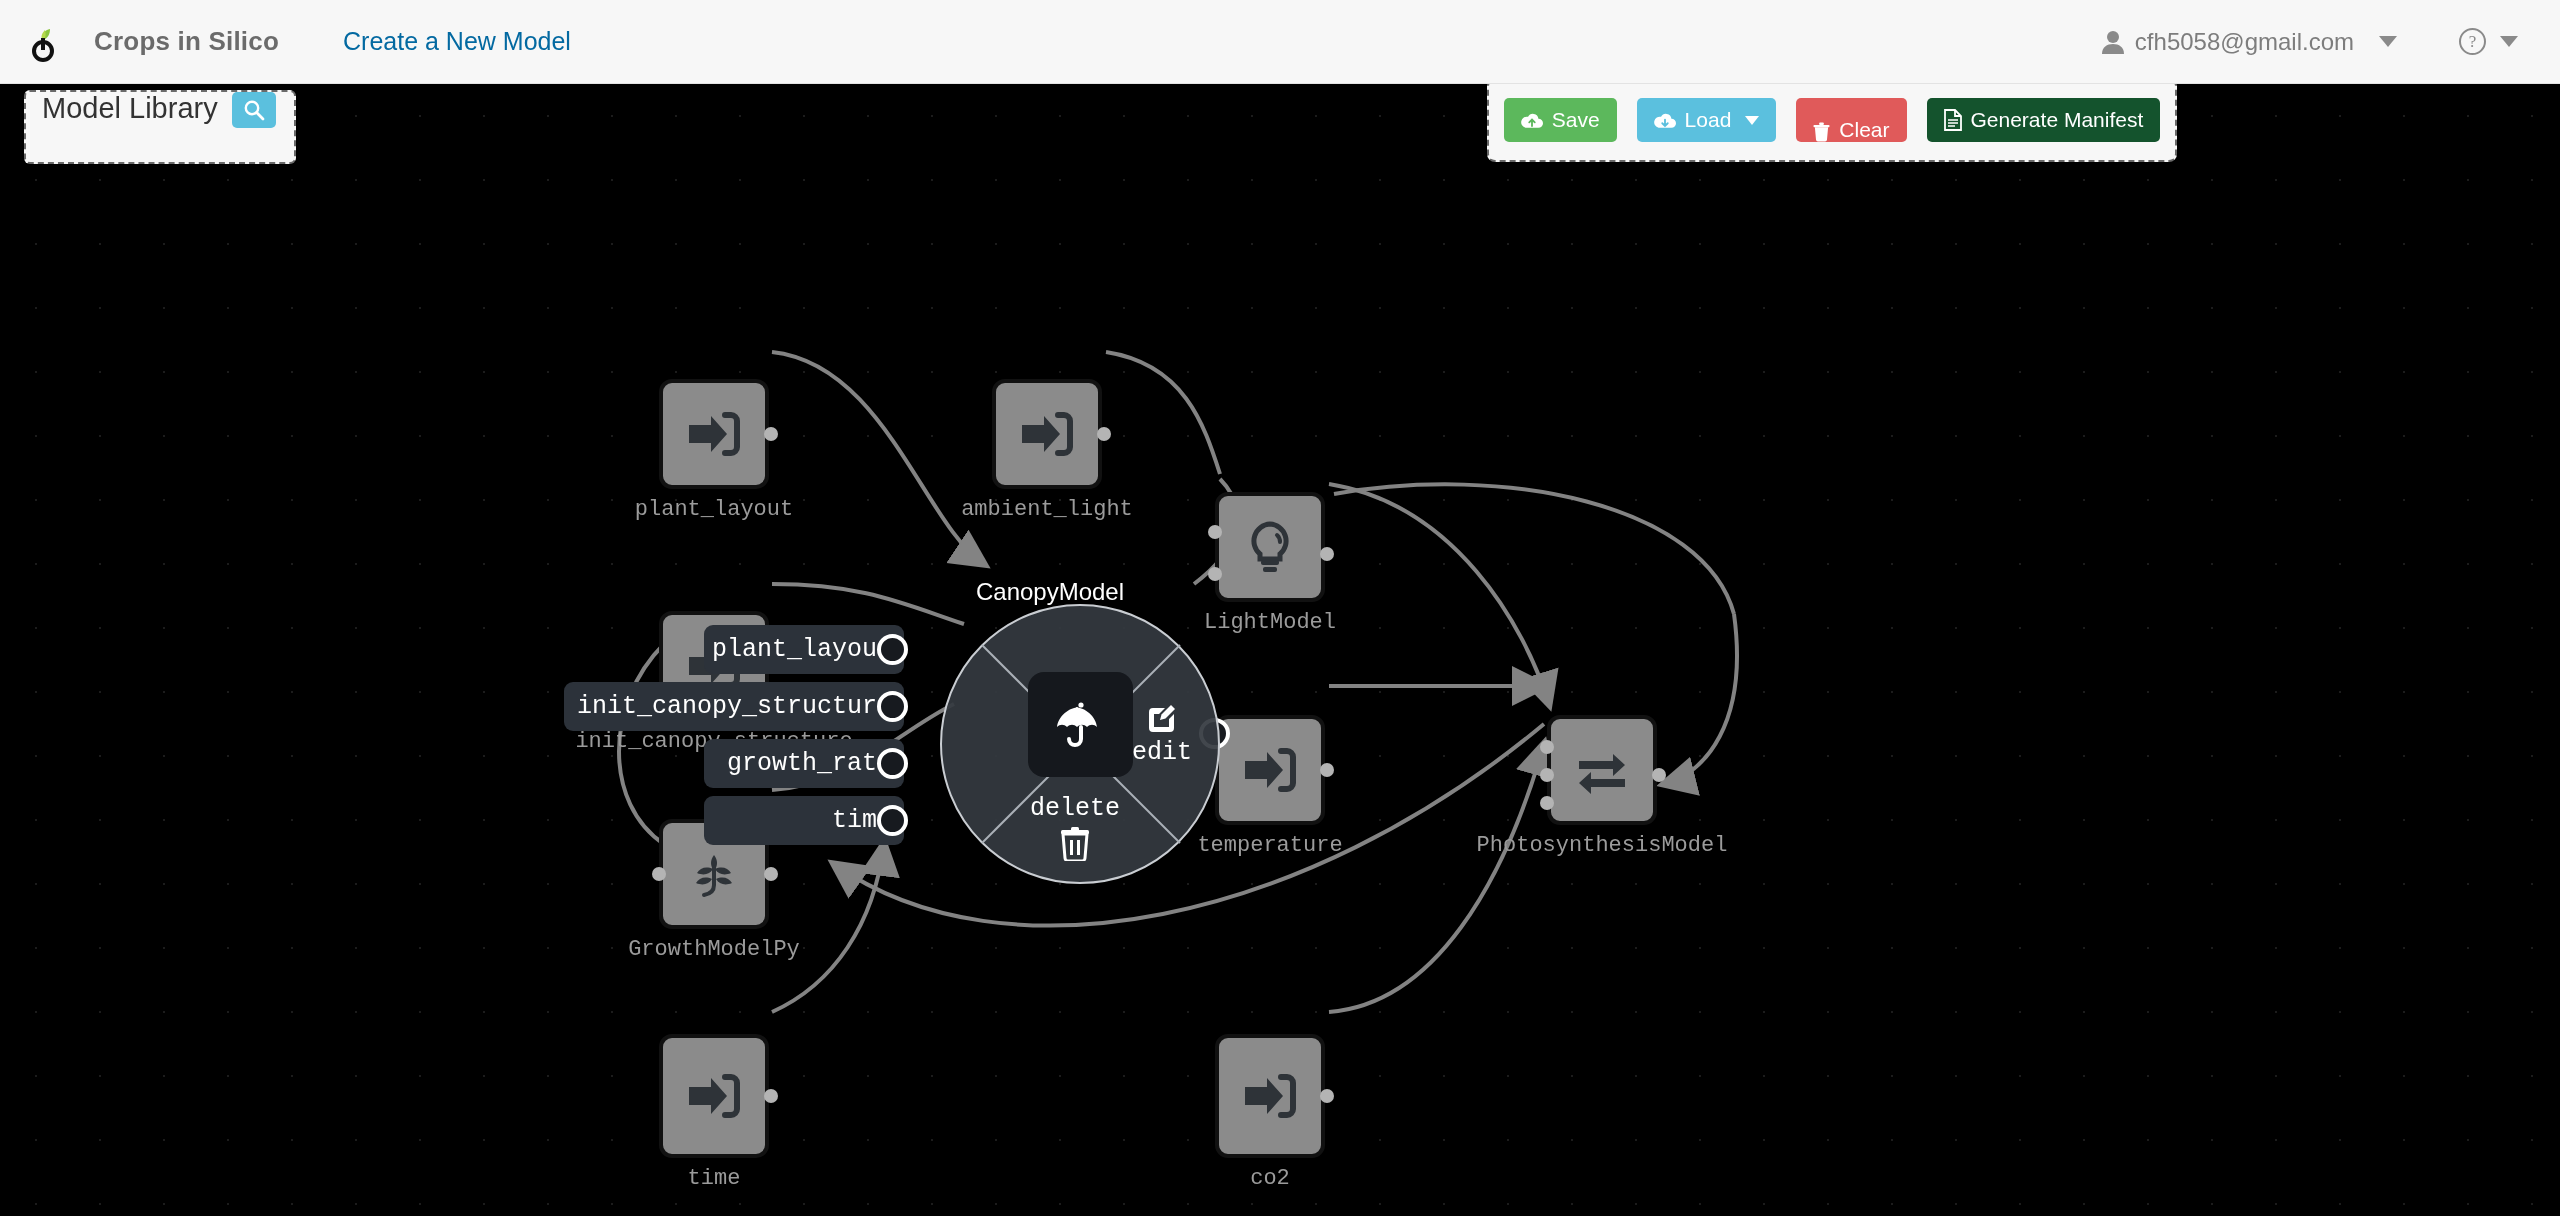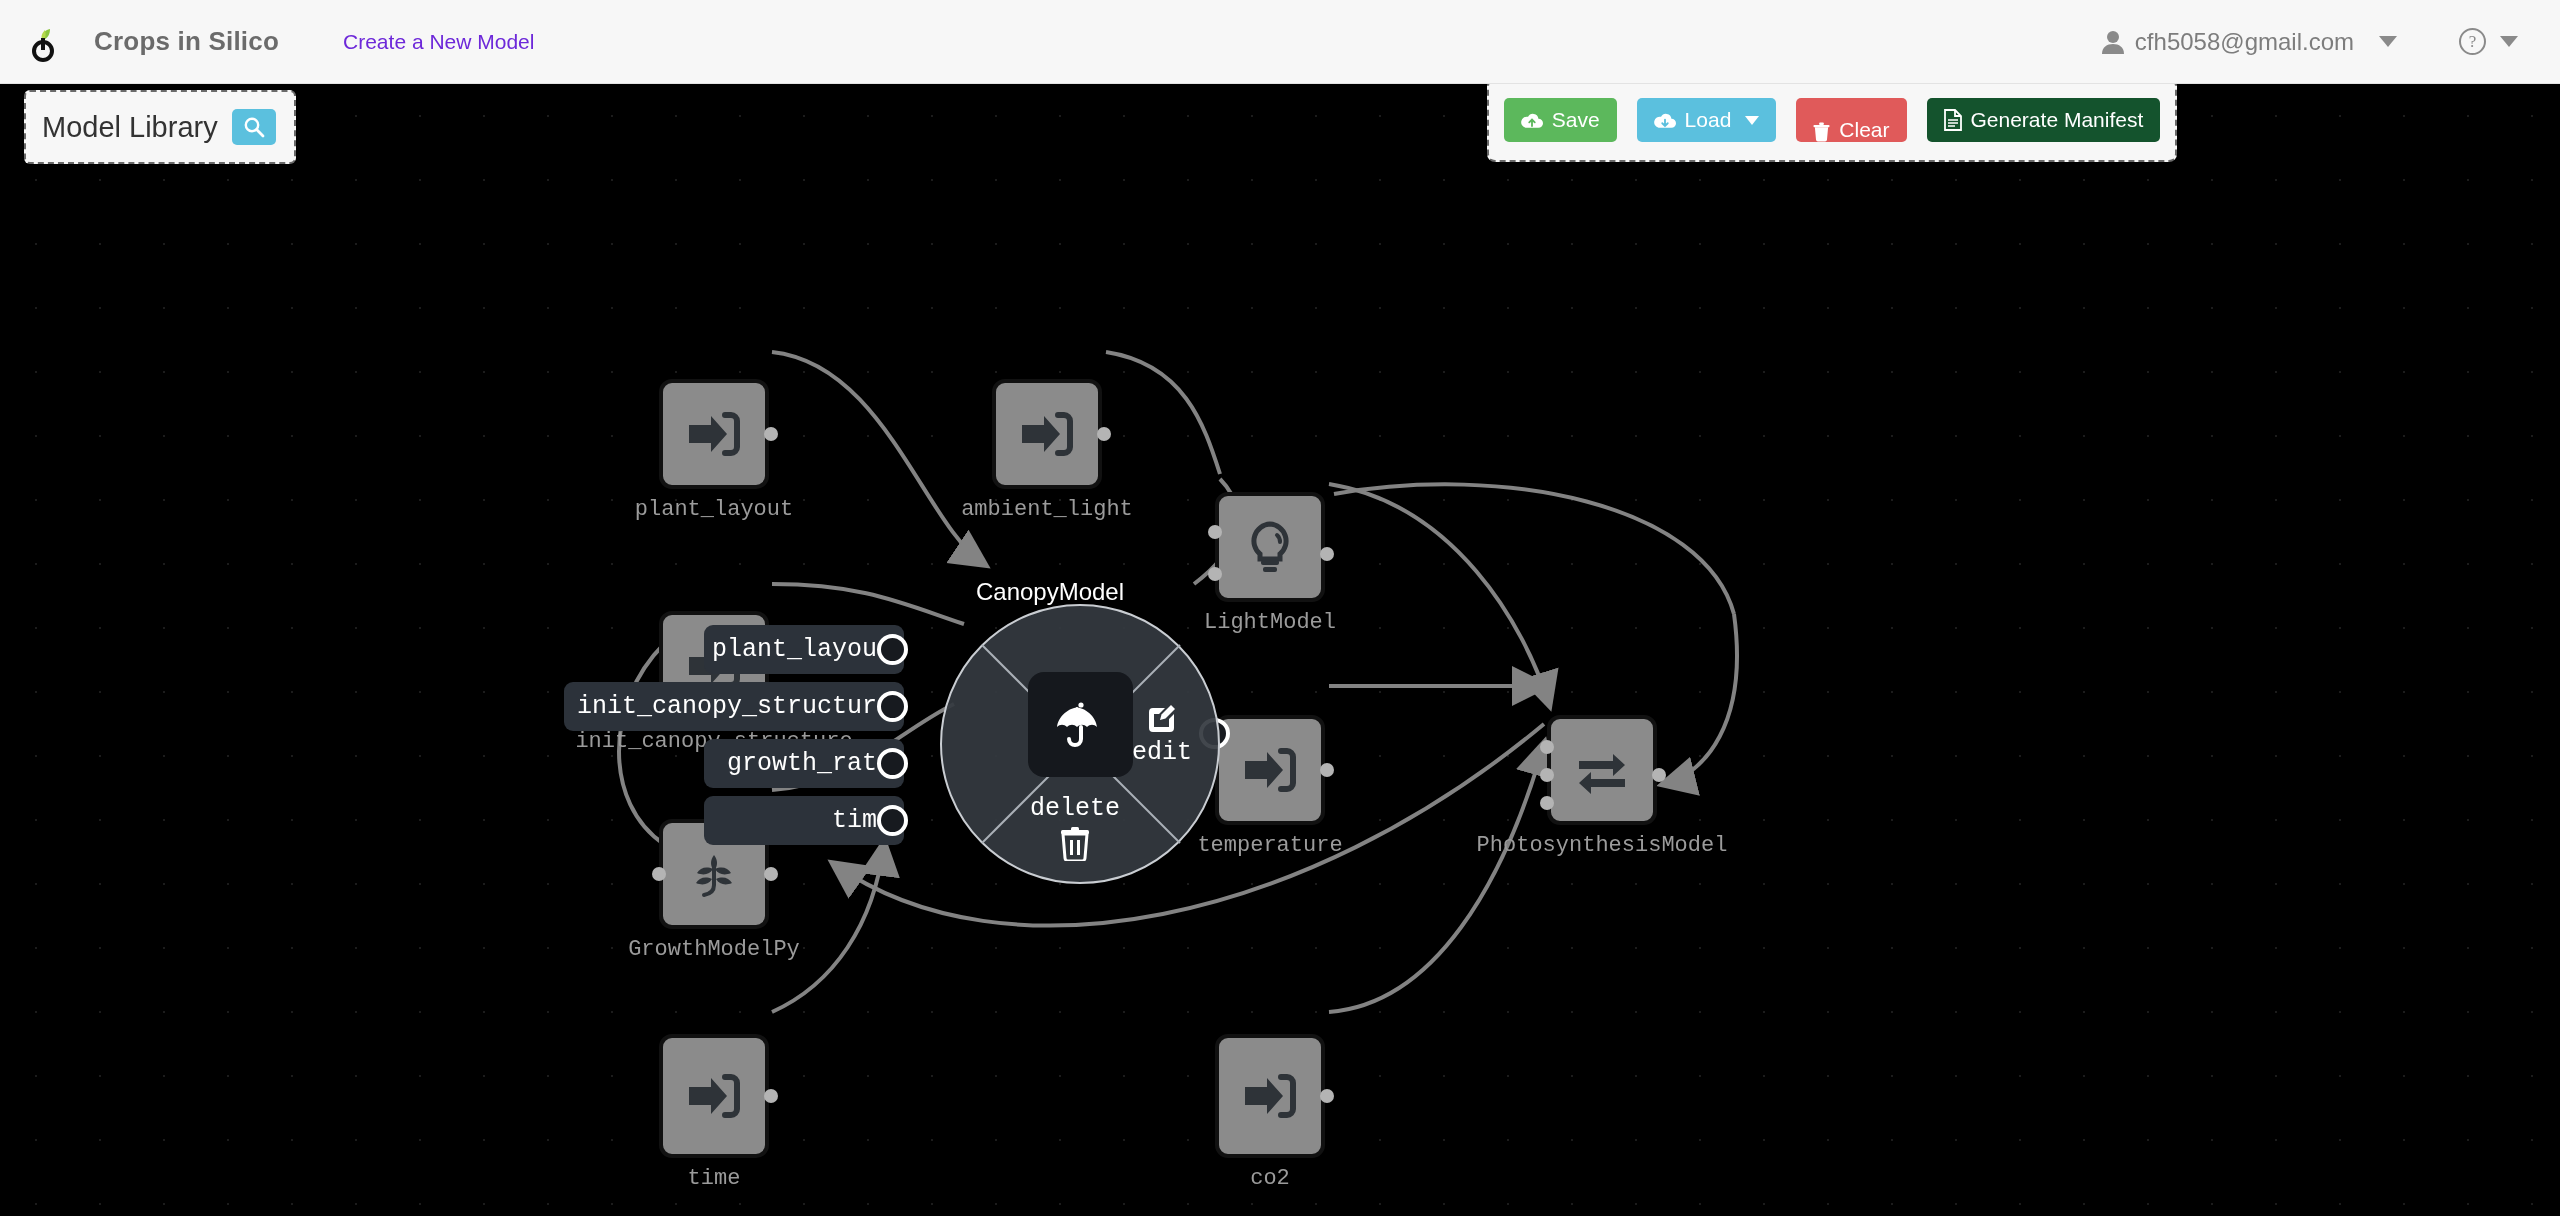--- a/index.html
+++ b/index.html
@@ -20,21 +20,21 @@
   }
   #brand-logo {
     margin-left: 20px; width: 46px; height: 46px;
     display: flex; align-items: center; justify-content: center;
   }
   #brand-title {
     font-size: 26px; font-weight: bold; color: #6b6b6b;
     margin-left: 28px; letter-spacing: .2px;
   }
   #page-subtitle {
-    font-size: 21px; color: #6d28d9; margin-left: 64px;
+    font-size: 25px; color: #0369a1; margin-left: 64px;
   }
   #nav-right {
     margin-left: auto; display: flex; align-items: center;
     margin-right: 42px; gap: 0px;
   }
   .nav-user { display: flex; align-items: center; gap: 11px; color: #7d7d7d; font-size: 24px; }
   .caret-down {
     width: 0; height: 0;
     border-left: 9px solid transparent;
     border-right: 9px solid transparent;
@@ -63,21 +63,21 @@
   .float-panel {
     position: absolute;
     background: #f7f7f7;
     border: 2px dashed #6a6a6a;
     border-radius: 8px;
     z-index: 50;
   }
   #model-library-panel {
     left: 24px; top: 90px;
     width: 272px; height: 74px;
-    display: flex; align-items: center; padding: 0 16px;
+    display: flex; align-items: flex-start; padding: 0 16px;
     border-radius: 6px;
   }
   #model-library-title { font-size: 29px; color: #333; }
   #model-library-search {
     margin-left: 14px; width: 44px; height: 36px;
     background: #5bc0de; border-radius: 5px;
     display: flex; align-items: center; justify-content: center;
     cursor: pointer;
   }
 

